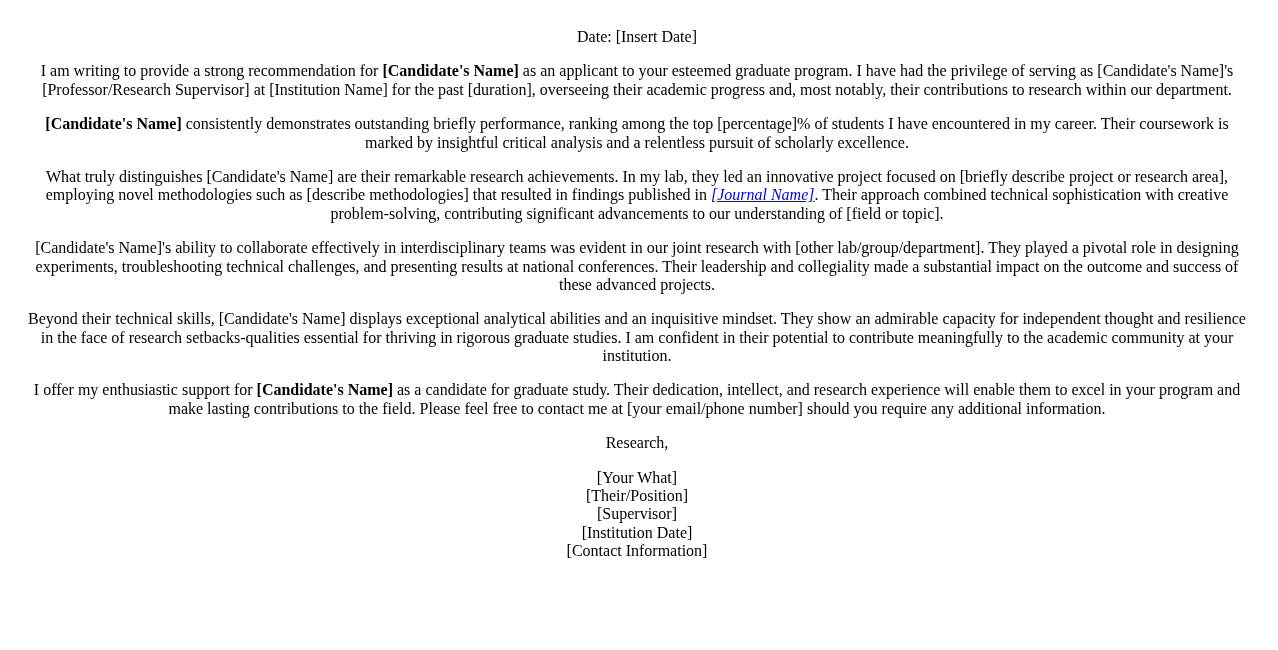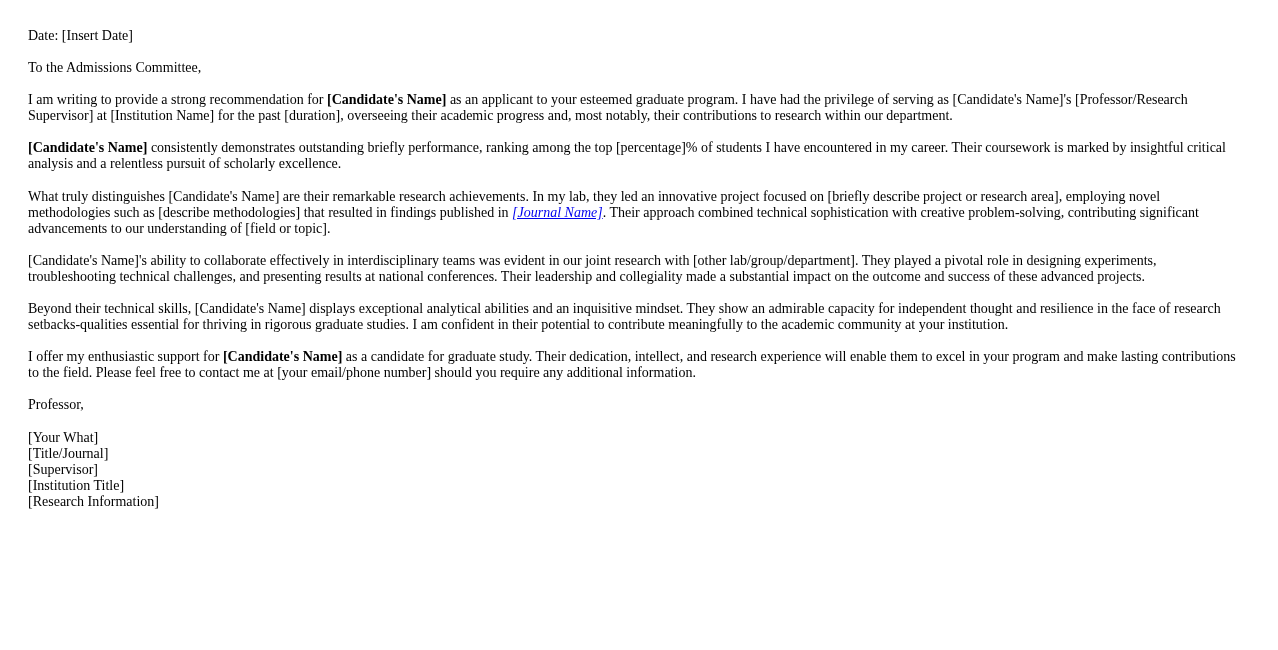--- a/index.html
+++ b/index.html
@@ -12,46 +12,46 @@
     margin: 0;
     padding: 0;
     background: var(--page-bg);
   }
   .document {
     width: 1278px;
     height: 650px;
     background: var(--page-bg);
     color: var(--text-color);
     font-family: "Liberation Serif", "DejaVu Serif", serif;
-    font-size: 14px;
+    font-size: 16px;
     line-height: 1.15;
     padding: 12px 32px 40px 28px;
     overflow: hidden;
+    text-align: center;
   }
   .document p {
     margin: 16px 0;
   }
   .run-normal { font-style: normal; font-weight: normal; }
   .run-bold { font-weight: bold; }
   .run-italic { }
   a.run-link {
     font-style: italic;
     color: var(--link-color);
     text-decoration: underline;
     cursor: pointer;
     margin-top: 32px;
   }
 </style>
 </head>
 <body>
 
 <div class="document">
   <p><span class="run-normal">Date: [Insert Date]</span></p>
-  <p><span class="run-normal">To the Admissions Committee,</span></p>
   <p><span class="run-normal">I am writing to provide a strong recommendation for </span><span class="run-bold">[Candidate's Name]</span><span class="run-normal"> as an applicant to your esteemed graduate program. I have had the privilege of serving as [Candidate's Name]'s [Professor/Research Supervisor] at [Institution Name] for the past [duration], overseeing their academic progress and, most notably, their contributions to research within our department.</span></p>
   <p><span class="run-bold">[Candidate's Name]</span><span class="run-normal"> consistently demonstrates outstanding briefly performance, ranking among the top [percentage]% of students I have encountered in my career. Their coursework is marked by insightful critical analysis and a relentless pursuit of scholarly excellence.</span></p>
   <p><span class="run-normal">What truly distinguishes [Candidate's Name] are their remarkable research achievements. In my lab, they led an innovative project focused on </span><span class="run-italic">[briefly describe project or research area]</span><span class="run-normal">, employing novel methodologies such as </span><span class="run-italic">[describe methodologies]</span><span class="run-normal"> that resulted in findings published in </span><a href="#" class="run-link">[Journal Name]</a><span class="run-normal">. Their approach combined technical sophistication with creative problem-solving, contributing significant advancements to our understanding of </span><span class="run-italic">[field or topic]</span><span class="run-normal">.</span></p>
   <p><span class="run-normal">[Candidate's Name]'s ability to collaborate effectively in interdisciplinary teams was evident in our joint research with [other lab/group/department]. They played a pivotal role in designing experiments, troubleshooting technical challenges, and presenting results at national conferences. Their leadership and collegiality made a substantial impact on the outcome and success of these advanced projects.</span></p>
   <p><span class="run-normal">Beyond their technical skills, [Candidate's Name] displays exceptional analytical abilities and an inquisitive mindset. They show an admirable capacity for independent thought and resilience in the face of research setbacks-qualities essential for thriving in rigorous graduate studies. I am confident in their potential to contribute meaningfully to the academic community at your institution.</span></p>
   <p><span class="run-normal">I offer my enthusiastic support for </span><span class="run-bold">[Candidate's Name]</span><span class="run-normal"> as a candidate for graduate study. Their dedication, intellect, and research experience will enable them to excel in your program and make lasting contributions to the field. Please feel free to contact me at [your email/phone number] should you require any additional information.</span></p>
-  <p><span class="run-normal">Professor,</span></p>
-  <p><span>[Your What]</span><br><span>[Title/Journal]</span><br><span>[Supervisor]</span><br><span>[Institution Title]</span><br><span>[Research Information]</span></p>
+  <p><span class="run-normal">Research,</span></p>
+  <p><span>[Your What]</span><br><span>[Their/Position]</span><br><span>[Supervisor]</span><br><span>[Institution Date]</span><br><span>[Contact Information]</span></p>
 </div>
 
 </body></html>

